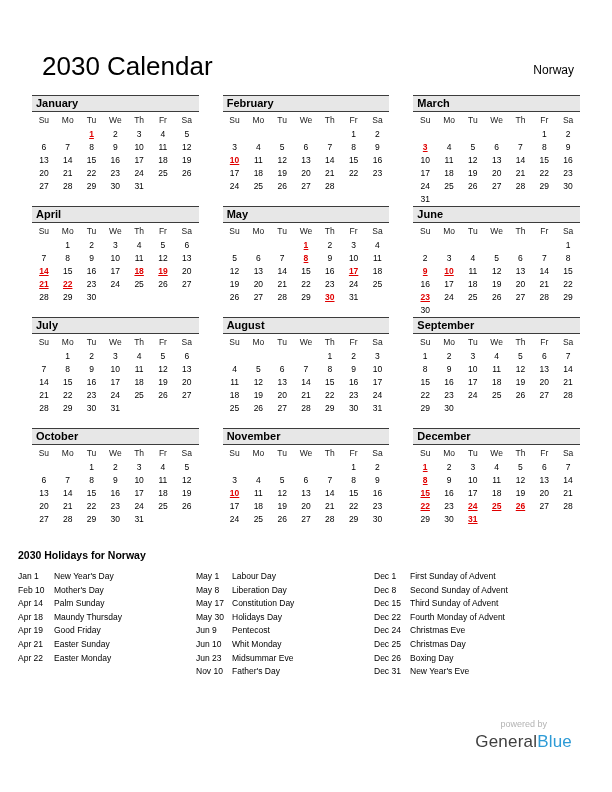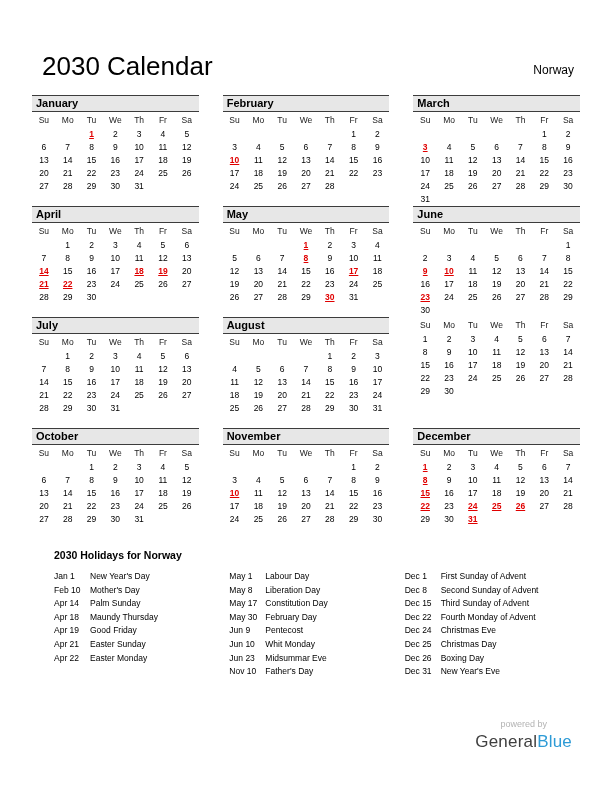--- a/index.html
+++ b/index.html
@@ -28,21 +28,21 @@
     border-top: 1px solid #3c3c3c;
     border-bottom: 1px solid #3c3c3c;
     font-weight: bold; font-size: 11px;
     padding: 1px 4px 2px 4px;
   }
   .weekrow { display: grid; grid-template-columns: repeat(7, 1fr); }
   .weekday { font-size: 8.5px; color: #1a1a1a; text-align: center; padding: 3px 0 2px 0; }
   .day { font-size: 8.5px; text-align: center; padding: 1.5px 0; color: #000; }
   .day.holiday { color: #e00000; font-weight: bold; text-decoration: underline; }
 
-  .holidays { padding: 10px 32px 0 54px; }
+  .holidays { padding: 10px 32px 0 18px; }
   .holidays-title { font-size: 10.5px; font-weight: bold; margin-bottom: 9px; }
   .holiday-cols { display: flex; }
   .holiday-col { width: 178px; }
   .holiday-entry { display: flex; font-size: 8.5px; line-height: 13.6px; justify-content: space-between; }
   .holiday-date { width: 36px; flex: 0 0 36px; }
   .holiday-name { flex: 1; }
 
   .footer { position: absolute; top: 704px; right: 40px; text-align: center; }
   .powered-by { font-size: 9px; color: #b3b3b3; margin-bottom: 3px; }
   .brand { font-size: 17px; letter-spacing: 0.2px; }
@@ -528,20 +528,21 @@
           <div class="day">25</div>
           <div class="day">26</div>
           <div class="day">27</div>
           <div class="day">28</div>
           <div class="day">29</div>
           <div class="day">30</div>
           <div class="day">31</div>
         </div>
       </div>
       <div class="month">
+        <div class="month-name">September</div>
         <div class="weekrow">
           <div class="weekday">Su</div>
           <div class="weekday">Mo</div>
           <div class="weekday">Tu</div>
           <div class="weekday">We</div>
           <div class="weekday">Th</div>
           <div class="weekday">Fr</div>
           <div class="weekday">Sa</div>
         </div>
         <div class="weekrow">
@@ -804,21 +805,21 @@
           <div class="holiday-entry">
             <div class="holiday-date">May 8</div>
             <div class="holiday-name">Liberation Day</div>
           </div>
           <div class="holiday-entry">
             <div class="holiday-date">May 17</div>
             <div class="holiday-name">Constitution Day</div>
           </div>
           <div class="holiday-entry">
             <div class="holiday-date">May 30</div>
-            <div class="holiday-name">February Day</div>
+            <div class="holiday-name">Holidays Day</div>
           </div>
           <div class="holiday-entry">
             <div class="holiday-date">Jun 9</div>
             <div class="holiday-name">Pentecost</div>
           </div>
           <div class="holiday-entry">
             <div class="holiday-date">Jun 10</div>
             <div class="holiday-name">Whit Monday</div>
           </div>
           <div class="holiday-entry">

